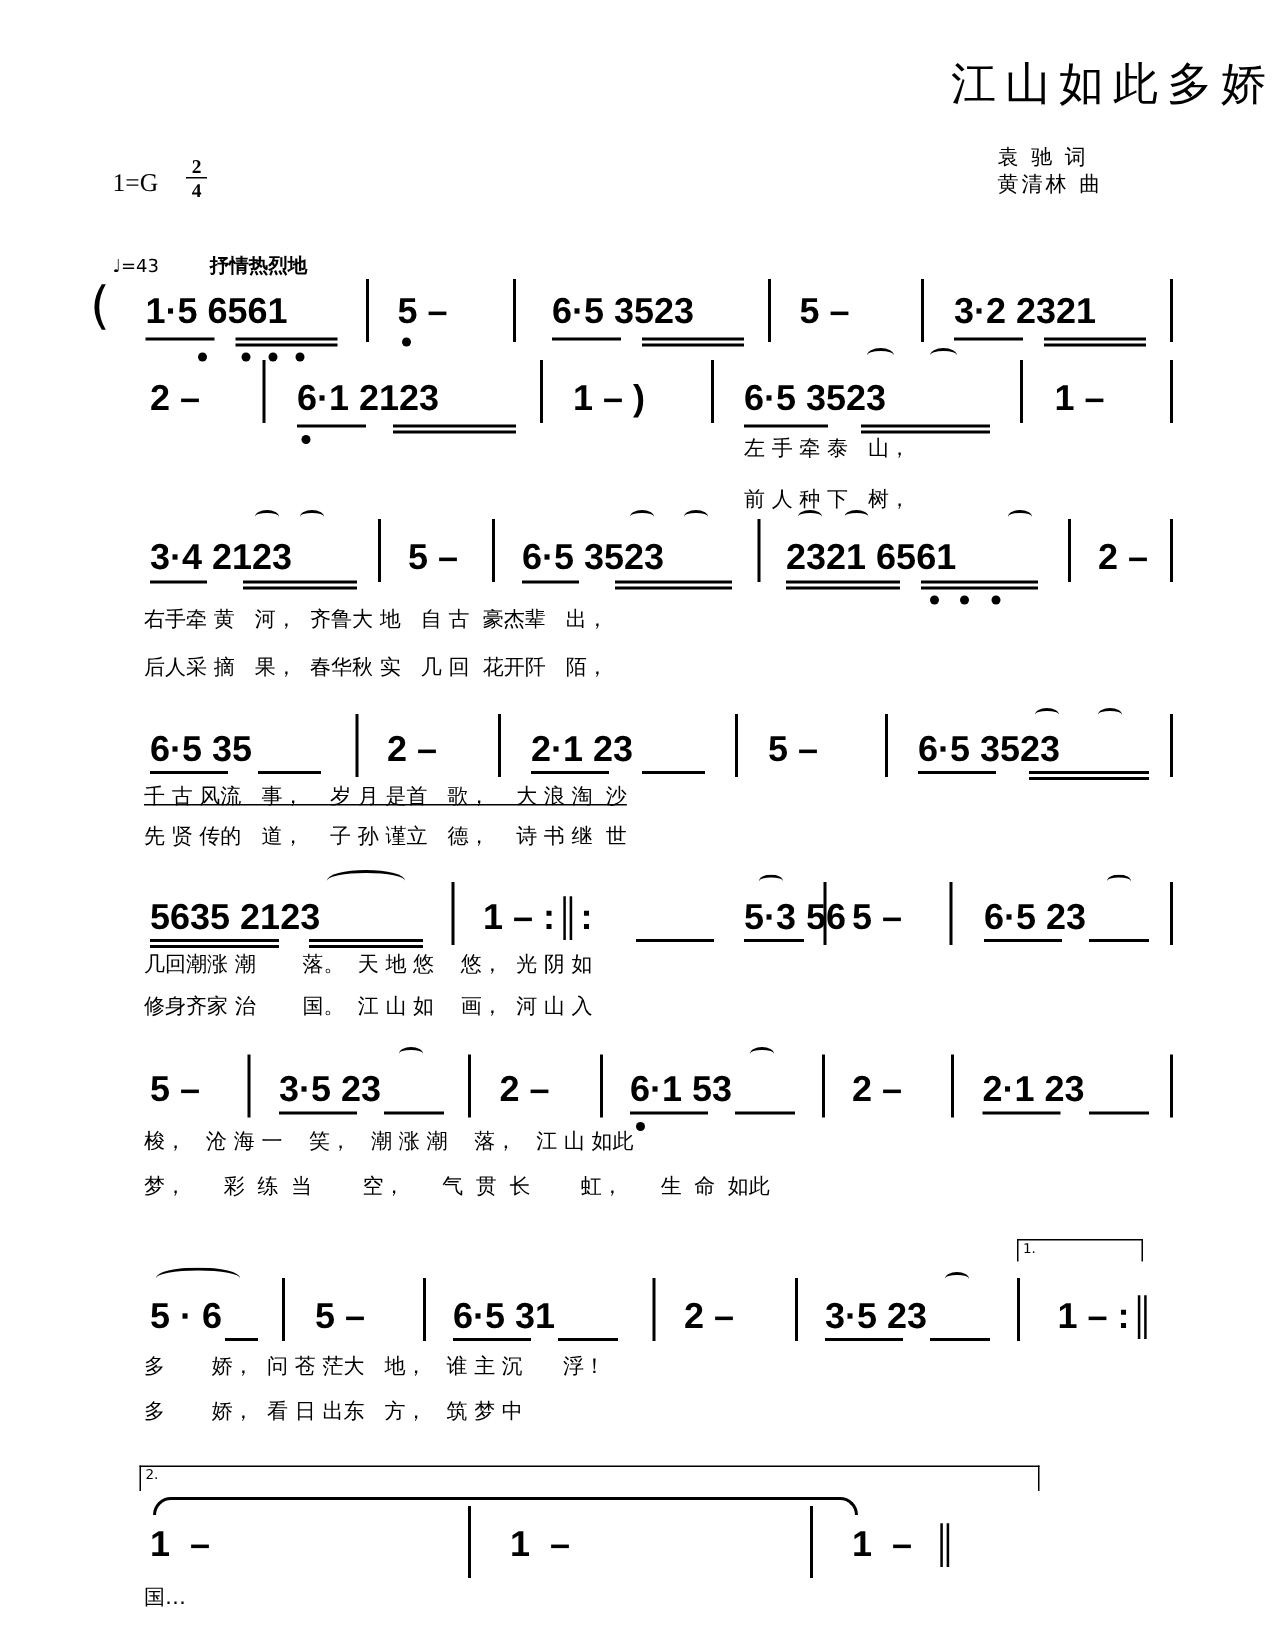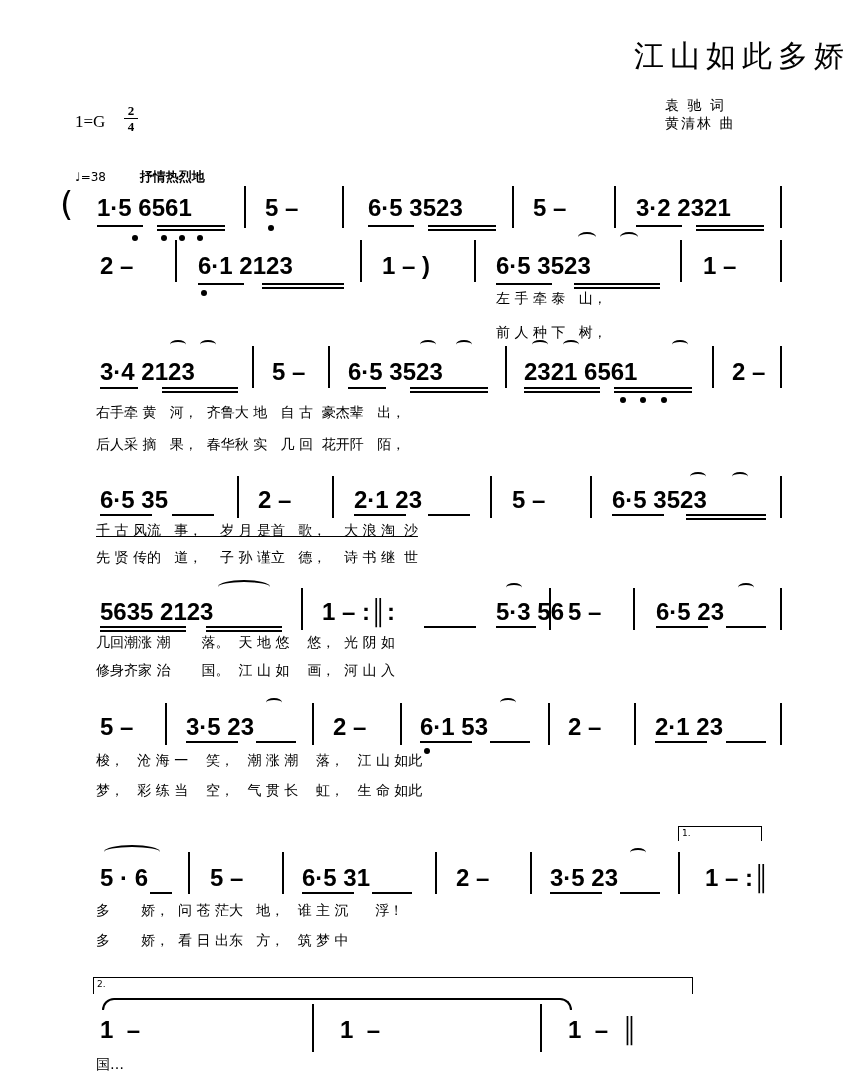--- a/index.html
+++ b/index.html
@@ -29,21 +29,21 @@
 <div class="abs timesig">
   <div>2</div>
   <div class="bar"></div>
   <div>4</div>
 </div>
 <div class="abs credits">
   <div>袁  驰 词</div>
   <div>黄清林 曲</div>
 </div>
 <div class="abs tempo">
-  <span>♩=38</span>
+  <span>♩=43</span>
   <span class="mark">抒情热烈地</span>
 </div>
 
 <div class="abs paren" style="left:60px;top:184px;">(</div>
 <div class="abs notes" style="left:97px;top:194px;">1·5 6561</div>
 <div class="abs barline" style="left:244px;top:186px;height:42px;"></div>
 <div class="abs notes" style="left:265px;top:194px;">5 –</div>
 <div class="abs barline" style="left:342px;top:186px;height:42px;"></div>
 <div class="abs notes" style="left:368px;top:194px;">6·5 3523</div>
 <div class="abs barline" style="left:512px;top:186px;height:42px;"></div>
@@ -181,21 +181,21 @@
 <div class="abs line-ul" style="left:186px;top:741px;width:52px;"></div>
 <div class="abs line-ul" style="left:256px;top:741px;width:40px;"></div>
 <div class="abs arc" style="left:266px;top:698px;width:16px;height:7px;"></div>
 <div class="abs line-ul" style="left:420px;top:741px;width:52px;"></div>
 <div class="abs dot" style="left:424px;top:748px;"></div>
 <div class="abs line-ul" style="left:490px;top:741px;width:40px;"></div>
 <div class="abs arc" style="left:500px;top:698px;width:16px;height:7px;"></div>
 <div class="abs line-ul" style="left:655px;top:741px;width:52px;"></div>
 <div class="abs line-ul" style="left:726px;top:741px;width:40px;"></div>
 <div class="abs lyric" style="left:96px;top:752px;">梭，   沧 海 一    笑，   潮 涨 潮    落，   江 山 如此</div>
-<div class="abs lyric" style="left:96px;top:782px;">梦，   彩 练 当    空，   气 贯 长    虹，   生 命 如此</div>
+<div class="abs lyric" style="left:96px;top:782px;font-family:Liberation Mono, monospace;">梦，   彩 练 当    空，   气 贯 长    虹，   生 命 如此</div>
 
 <div class="abs" style="left:678px;top:826px;width:82px;height:14px;border-left:1px solid #000;border-top:1px solid #000;border-right:1px solid #000;">
   <span style="font-size:9px;position:absolute;left:3px;top:1px;">1.</span>
 </div>
 <div class="abs notes" style="left:100px;top:864px;">5 · 6</div>
 <div class="abs arc" style="left:104px;top:845px;width:56px;height:12px;"></div>
 <div class="abs barline" style="left:188px;top:852px;height:42px;"></div>
 <div class="abs notes" style="left:210px;top:864px;">5 –</div>
 <div class="abs barline" style="left:282px;top:852px;height:42px;"></div>
 <div class="abs notes" style="left:302px;top:864px;">6·5 31</div>

